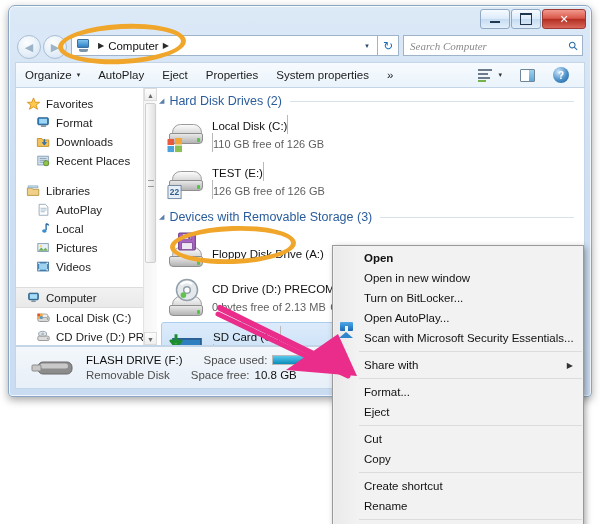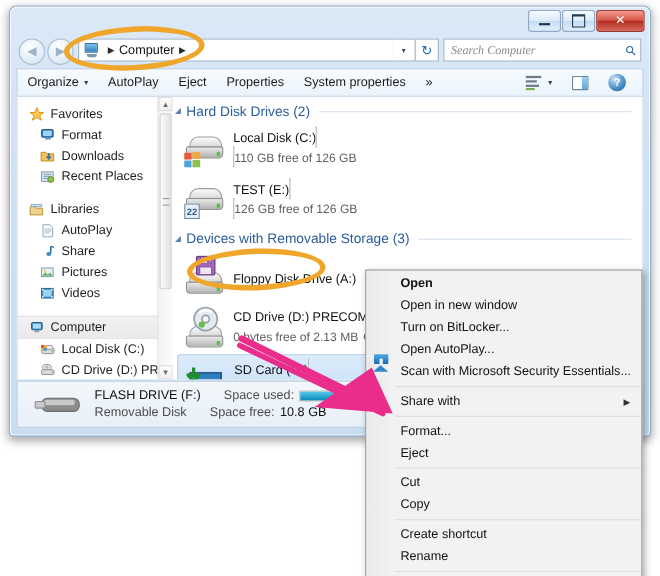--- a/index.html
+++ b/index.html
@@ -394,21 +394,21 @@
         <span>AutoPlay</span>
       </div>
       <div class="sb-item child">
         <span class="sbico">
           <svg viewBox="0 0 16 16" width="15" height="14">
               <path d="M11 2v7.2" stroke="#2a6ea8" stroke-width="1.6"></path>
               <path d="M11 2c1.6.4 2.6 1 3 2" stroke="#2a6ea8" stroke-width="1.6" fill="none"></path>
               <ellipse cx="9" cy="10.2" rx="2.6" ry="2" fill="#3b8ccc"></ellipse>
             </svg>
         </span>
-        <span>Share</span>
+        <span>Local</span>
       </div>
       <div class="sb-item child">
         <span class="sbico">
           <svg viewBox="0 0 16 16" width="15" height="14">
               <rect x="1.5" y="3" width="12" height="9" fill="#e7f1f8" stroke="#7d98ae"></rect>
               <circle cx="5" cy="6" r="1.3" fill="#f5d66b"></circle>
               <path d="M2 11l3.5-3.6L8 10l2.4-2.4L13 11z" fill="#6fae5a"></path>
             </svg>
         </span>
         <span>Pictures</span>

